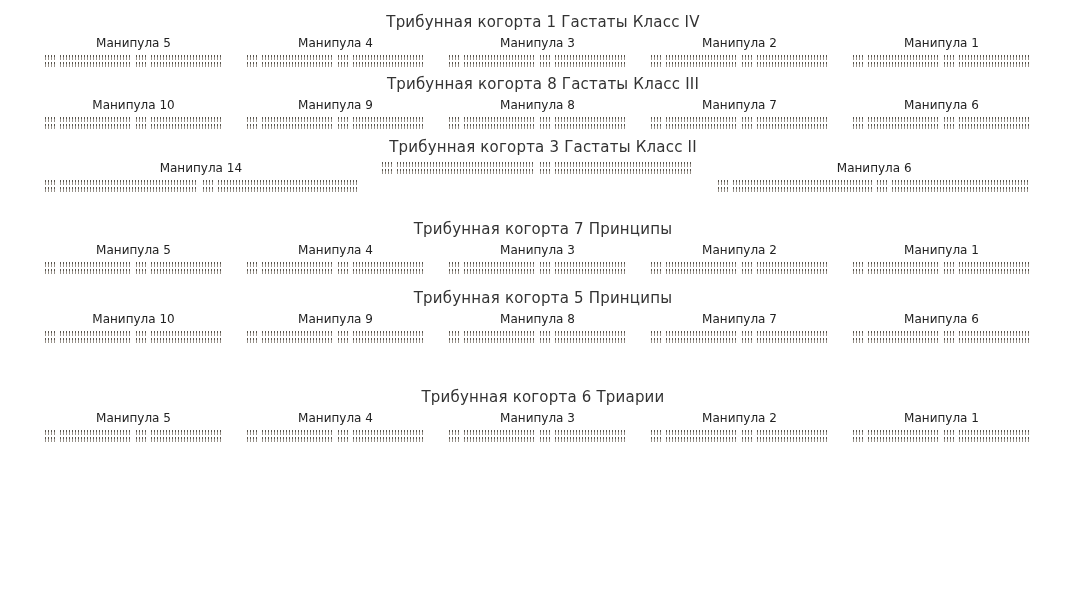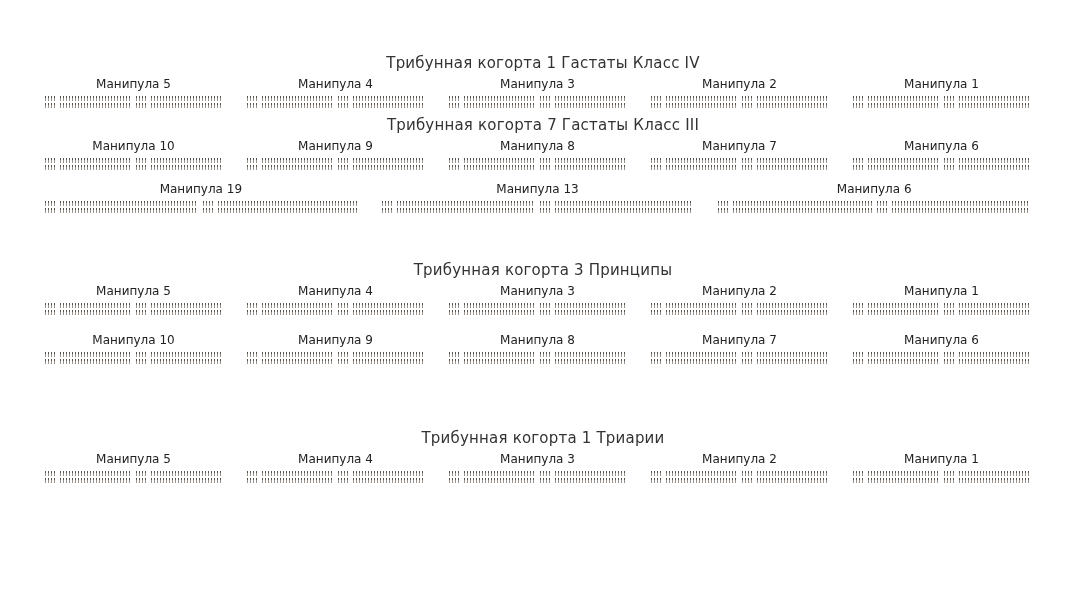--- a/index.html
+++ b/index.html
@@ -9,22 +9,21 @@
   }
   #page {
     position: relative;
     width: 1086px;
     height: 600px;
     background: #ffffff;
     overflow: hidden;
     font-family: "DejaVu Sans", "Liberation Sans", sans-serif;
   }
   #legion {
-    padding-top: 28px;
-    margin-top: 25px;
+    padding-top: 12px;
   }
   .cohort {
     height: 62px;
     box-sizing: border-box;
   }
   .cohort:nth-child(3) { margin-top: 1px; }
   .cohort:nth-child(4) { margin-top: 20px; }
   .cohort:nth-child(5) { margin-top: 7px; }
   .cohort:nth-child(6) { margin-top: 37px; }
   .cohort-title {
@@ -150,21 +149,21 @@
       <div class="century">
         <div class="rank"></div>
         <div class="rank"></div>
       </div>
     </div>
   </div>
 </div>
   </section>
 
   <section class="cohort">
-    <h2 class="cohort-title">Трибунная когорта 7 Гастаты Класс III</h2>
+    <h2 class="cohort-title">Трибунная когорта 8 Гастаты Класс III</h2>
     <div class="maniple-row">
   <div class="maniple">
     <div class="maniple-label">Манипула 10</div>
     <div class="centuries">
       <div class="century">
         <div class="rank"></div>
         <div class="rank"></div>
       </div>
       <div class="century">
         <div class="rank"></div>
@@ -225,38 +224,38 @@
       <div class="century">
         <div class="rank"></div>
         <div class="rank"></div>
       </div>
     </div>
   </div>
 </div>
   </section>
 
   <section class="cohort">
+    <h2 class="cohort-title">Трибунная когорта 3 Гастаты Класс II</h2>
     <div class="maniple-row">
 
   <div class="maniple">
-    <div class="maniple-label">Манипула 19</div>
-    <div class="centuries">
-      <div class="century">
-        <div class="rank"></div>
-        <div class="rank"></div>
-      </div>
-      <div class="century">
-        <div class="rank"></div>
-        <div class="rank"></div>
-      </div>
-    </div>
-  </div>
-
-  <div class="maniple">
-    <div class="maniple-label">Манипула 13</div>
+    <div class="maniple-label">Манипула 14</div>
+    <div class="centuries">
+      <div class="century">
+        <div class="rank"></div>
+        <div class="rank"></div>
+      </div>
+      <div class="century">
+        <div class="rank"></div>
+        <div class="rank"></div>
+      </div>
+    </div>
+  </div>
+
+  <div class="maniple">
     <div class="centuries">
       <div class="century">
         <div class="rank"></div>
         <div class="rank"></div>
       </div>
       <div class="century">
         <div class="rank"></div>
         <div class="rank"></div>
       </div>
     </div>
@@ -273,21 +272,21 @@
       <div class="century">
         <div class="rank"></div>
         <div class="rank"></div>
       </div>
     </div>
   </div>
 </div>
   </section>
 
   <section class="cohort">
-    <h2 class="cohort-title">Трибунная когорта 3 Принципы</h2>
+    <h2 class="cohort-title">Трибунная когорта 7 Принципы</h2>
     <div class="maniple-row">
   <div class="maniple">
     <div class="maniple-label">Манипула 5</div>
     <div class="centuries">
       <div class="century">
         <div class="rank"></div>
         <div class="rank"></div>
       </div>
       <div class="century">
         <div class="rank"></div>
@@ -348,20 +347,21 @@
       <div class="century">
         <div class="rank"></div>
         <div class="rank"></div>
       </div>
     </div>
   </div>
 </div>
   </section>
 
   <section class="cohort">
+    <h2 class="cohort-title">Трибунная когорта 5 Принципы</h2>
     <div class="maniple-row">
   <div class="maniple">
     <div class="maniple-label">Манипула 10</div>
     <div class="centuries">
       <div class="century">
         <div class="rank"></div>
         <div class="rank"></div>
       </div>
       <div class="century">
         <div class="rank"></div>
@@ -422,21 +422,21 @@
       <div class="century">
         <div class="rank"></div>
         <div class="rank"></div>
       </div>
     </div>
   </div>
 </div>
   </section>
 
   <section class="cohort">
-    <h2 class="cohort-title">Трибунная когорта 1 Триарии</h2>
+    <h2 class="cohort-title">Трибунная когорта 6 Триарии</h2>
     <div class="maniple-row">
   <div class="maniple">
     <div class="maniple-label">Манипула 5</div>
     <div class="centuries">
       <div class="century">
         <div class="rank"></div>
         <div class="rank"></div>
       </div>
       <div class="century">
         <div class="rank"></div>

